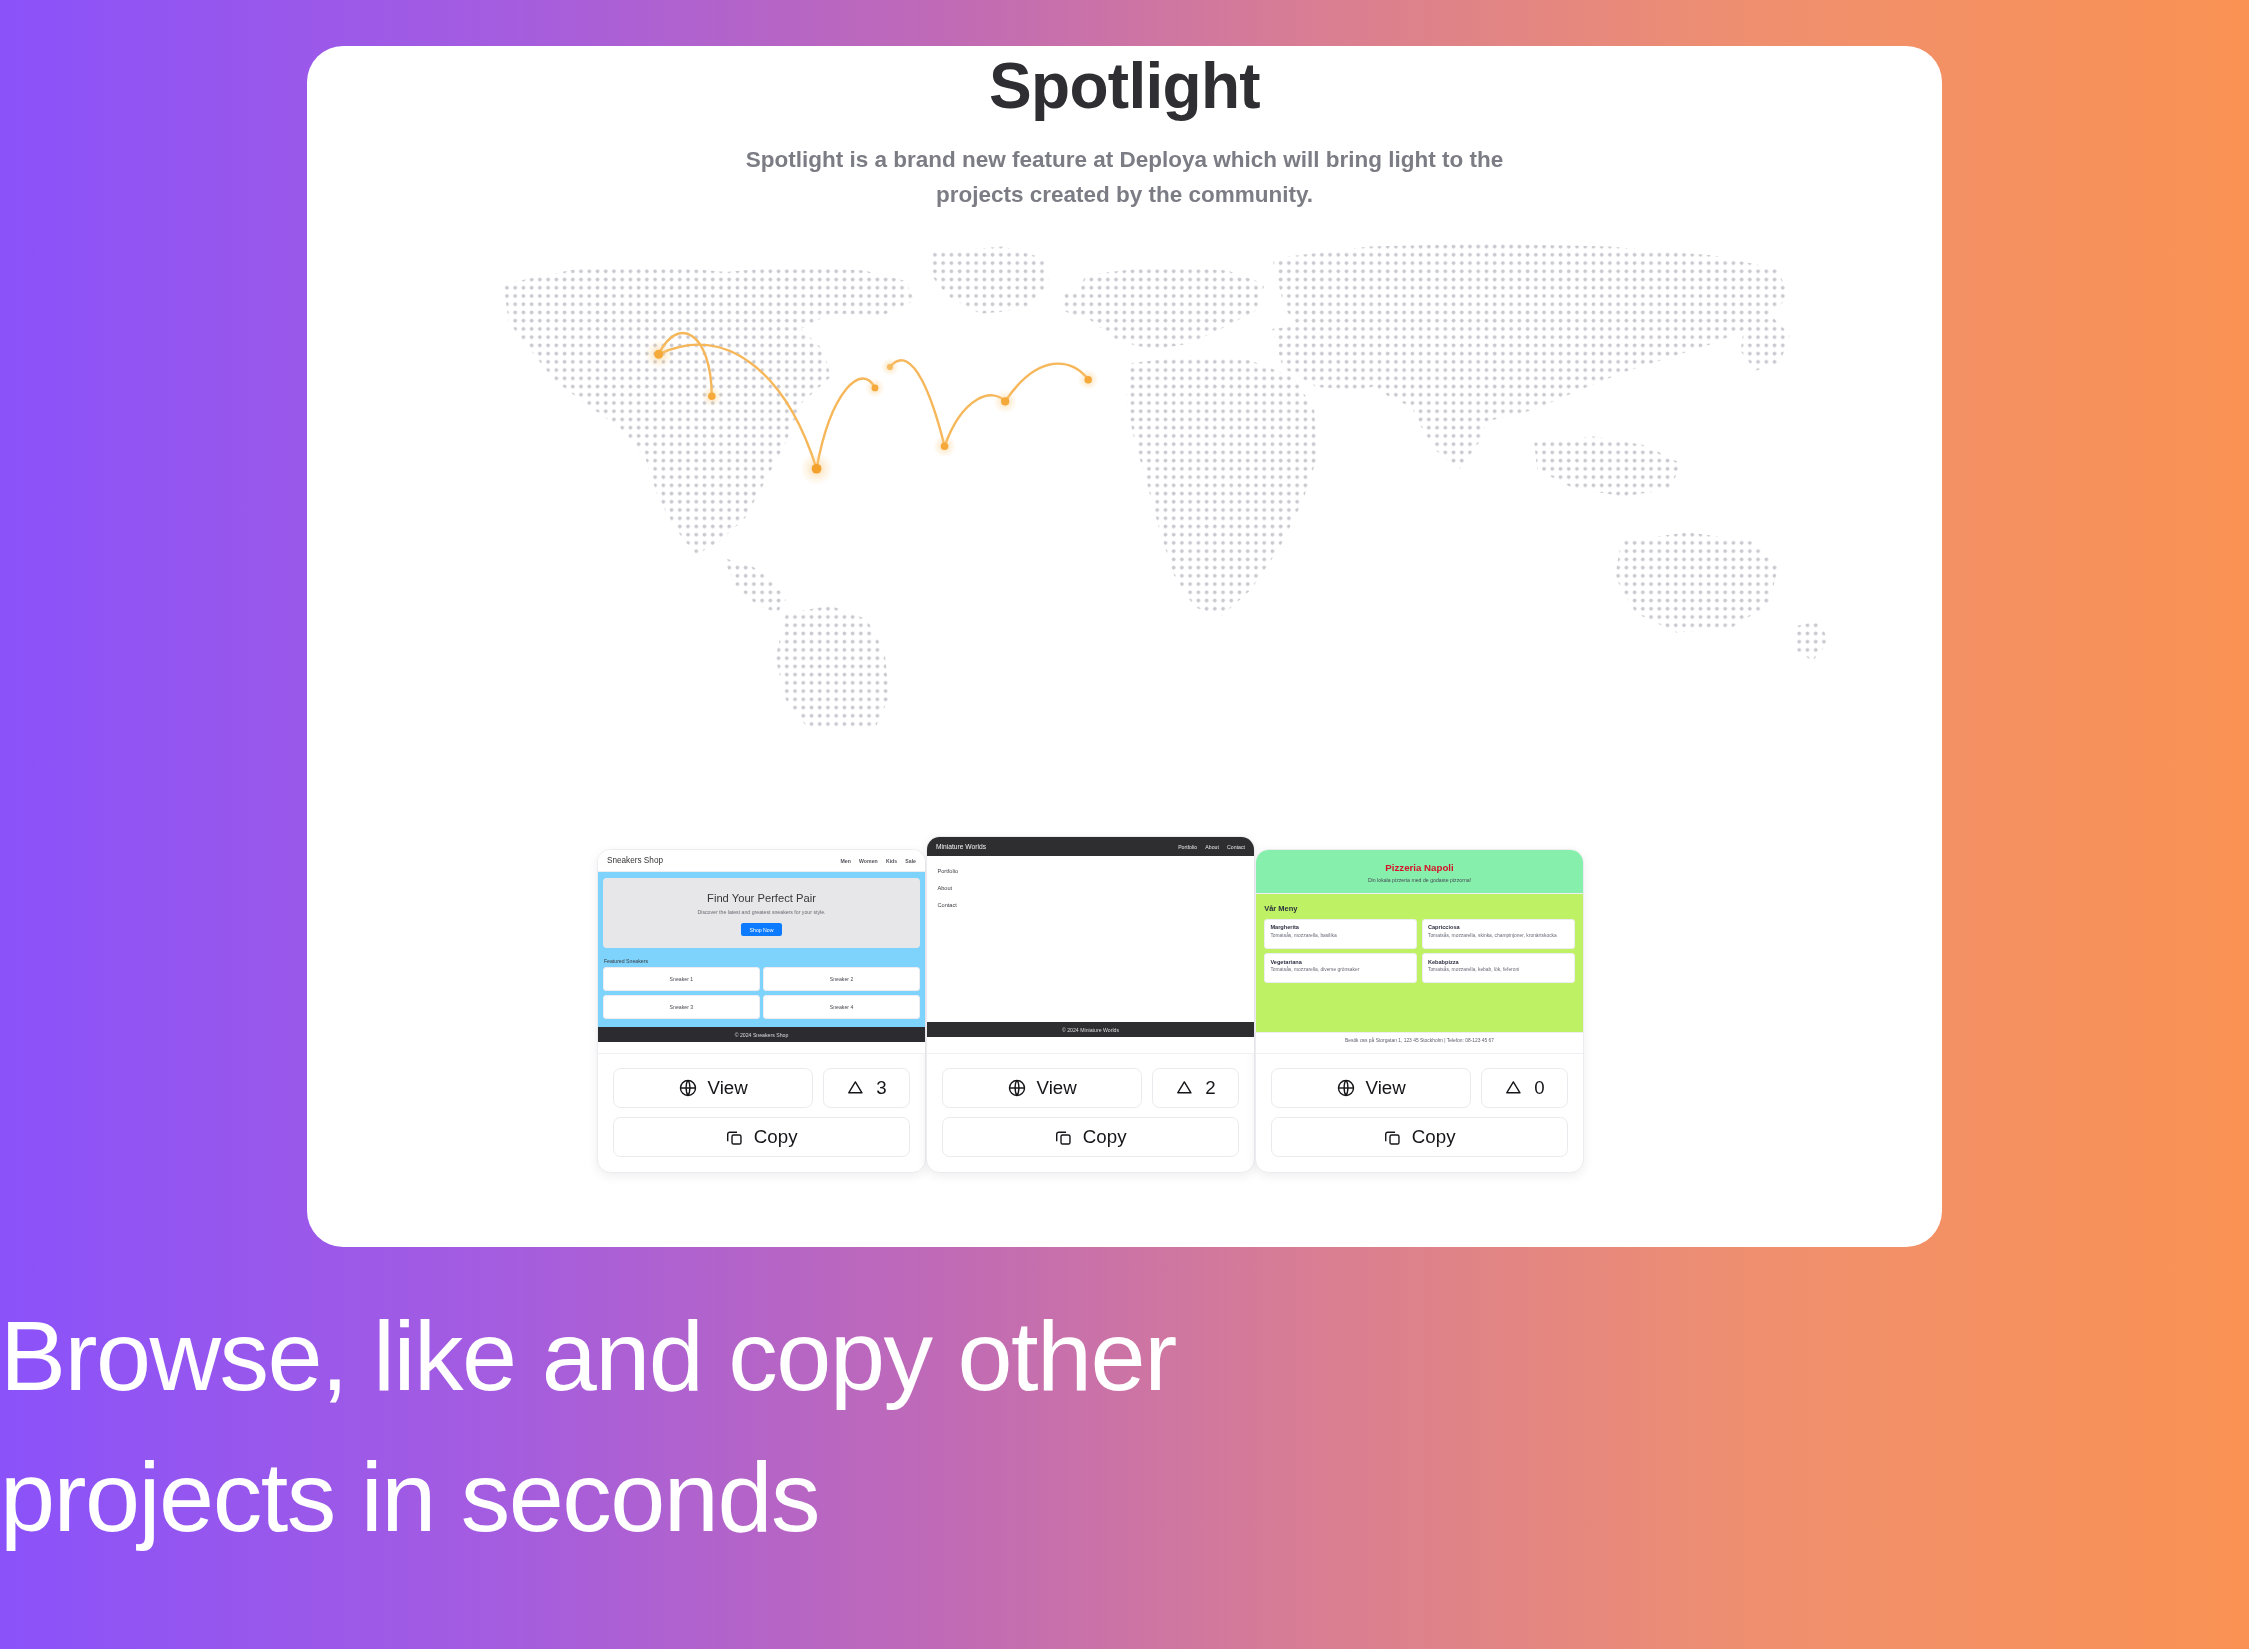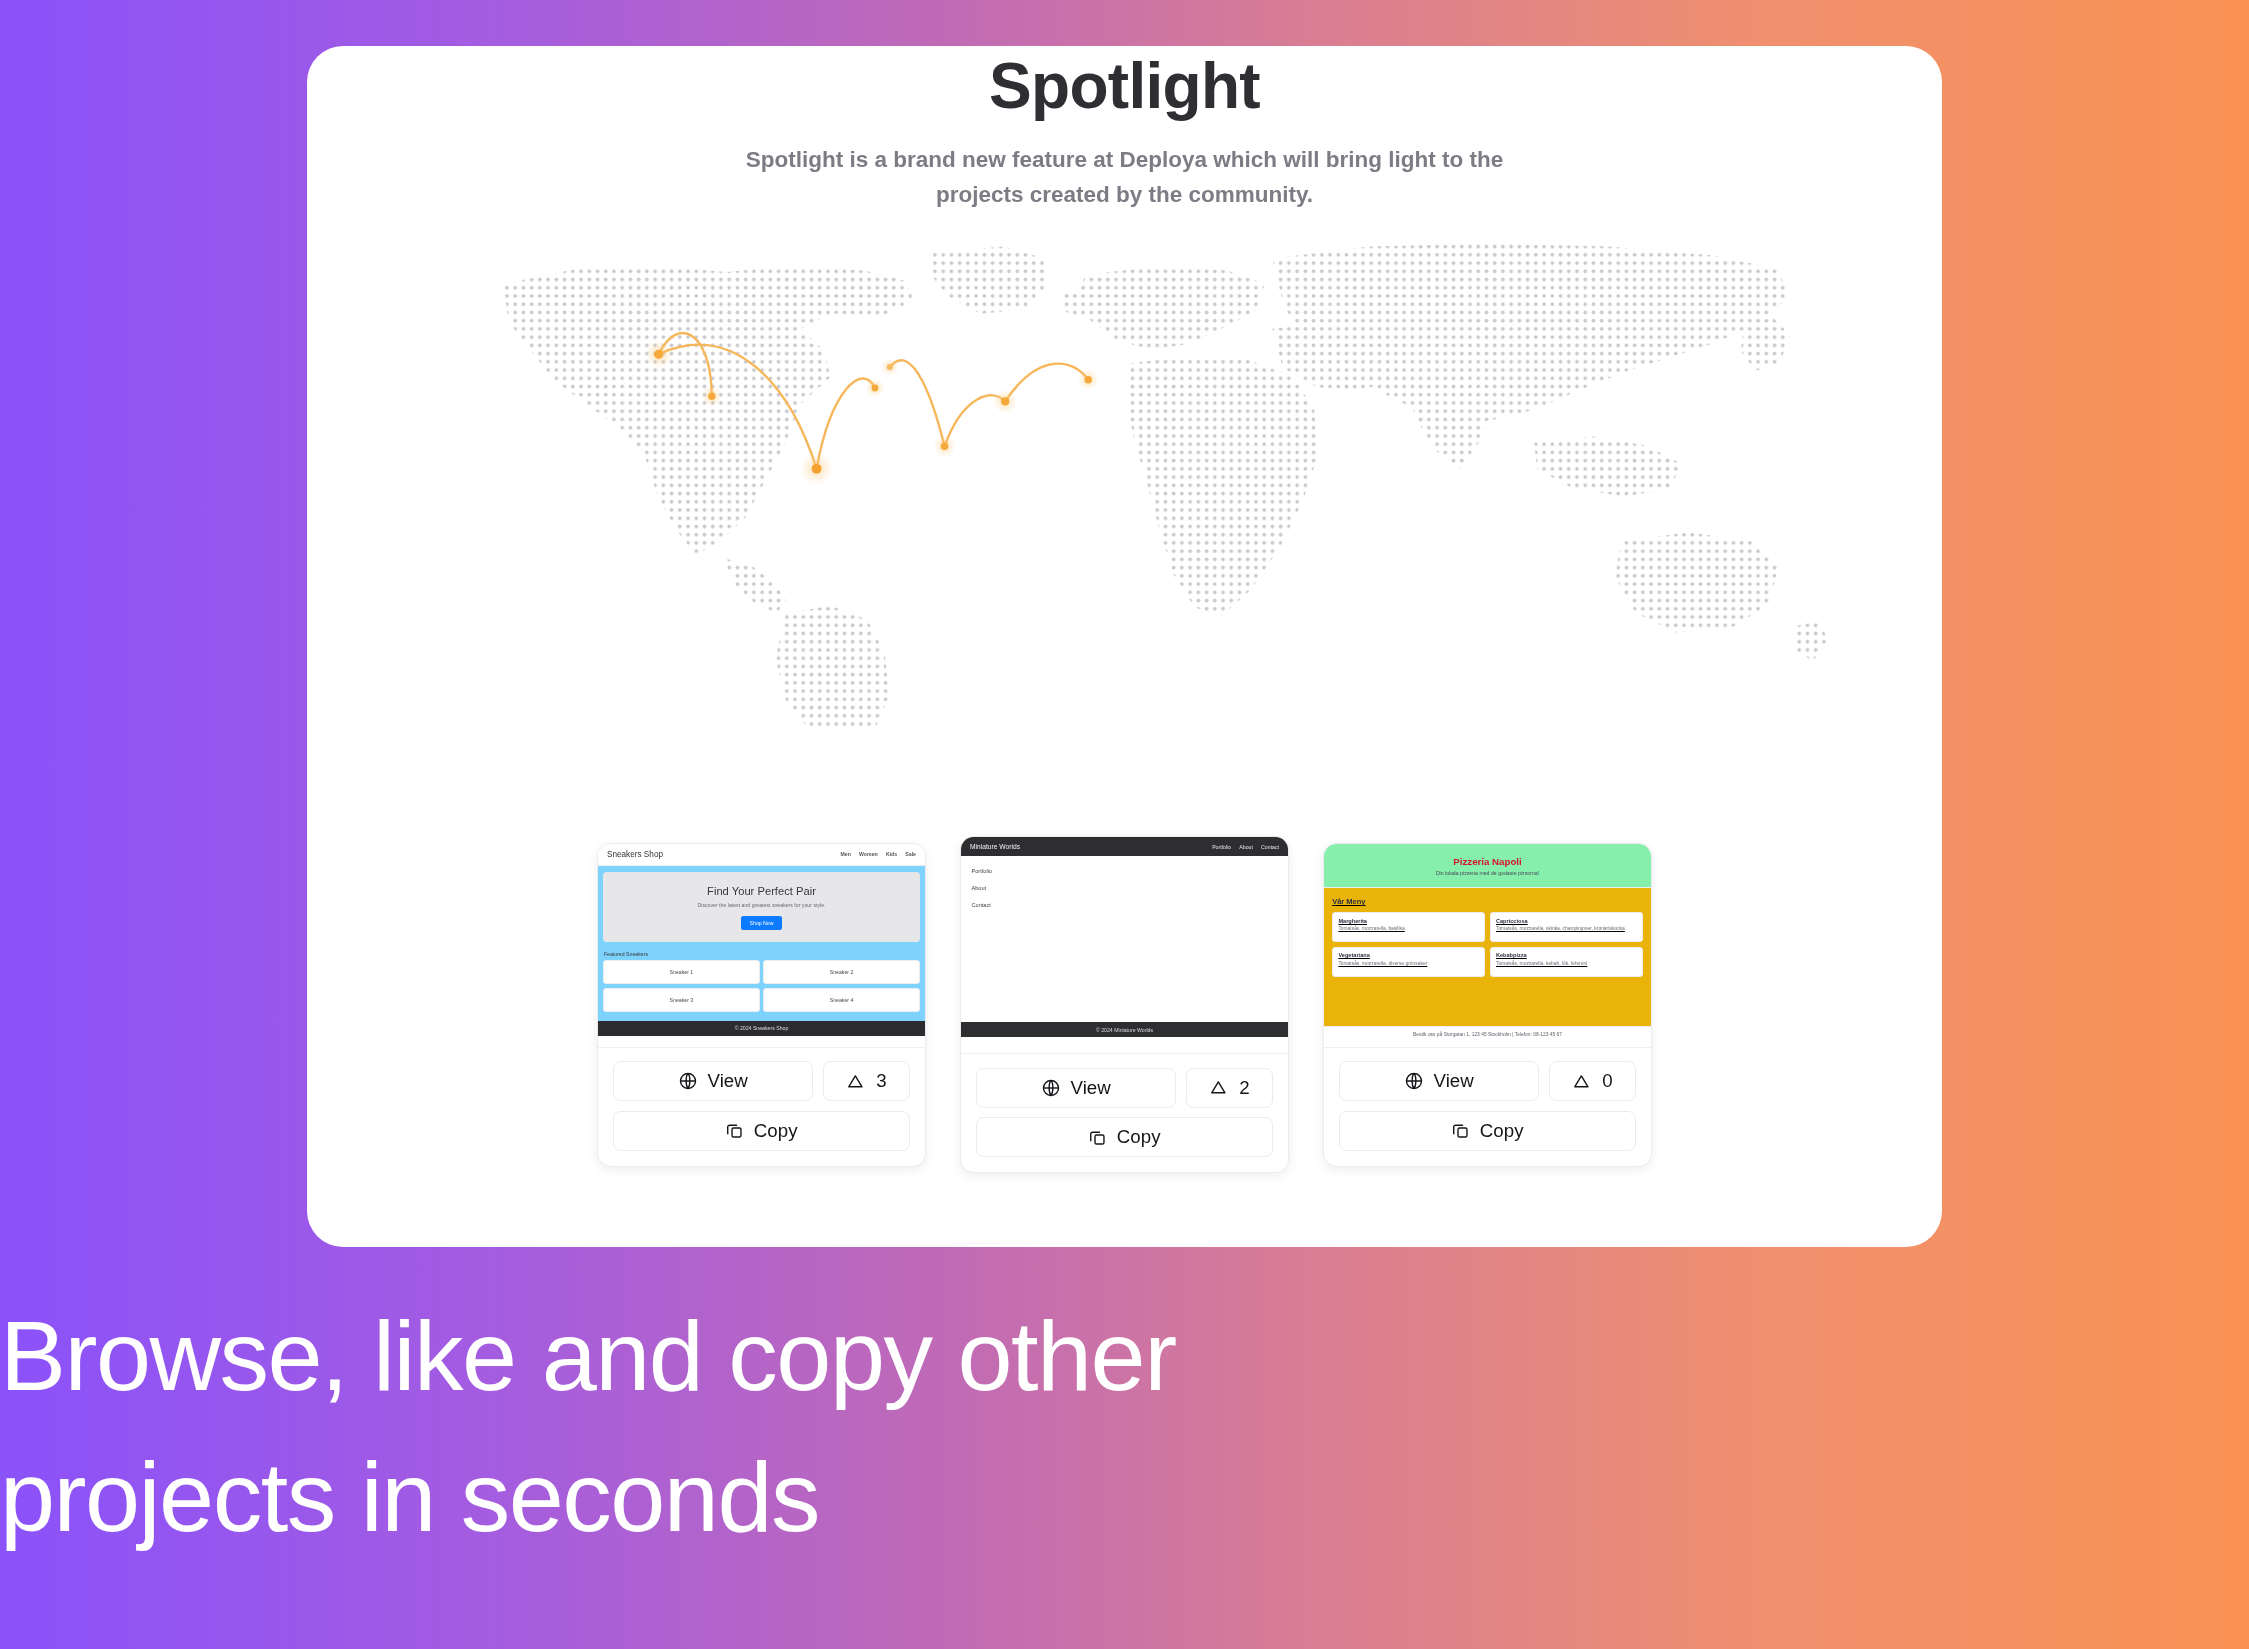--- a/index.html
+++ b/index.html
@@ -59,22 +59,21 @@
   }
   .map-svg { display: block; width: 100%; height: 100%; }
 
   
   .cards {
     position: absolute;
     left: 290px;
     top: 790px;
     width: 1057px;
     display: flex;
-    gap: 34px;
-    align-items: center;
+    align-items: flex-end;
   }
 
   .project-card {
     width: 329px;
     background: #ffffff;
     border: 0.7px solid #ececf0;
     border-radius: 13.5px;
     box-shadow: 0 3px 10.5px rgba(20,20,40,.07);
     overflow: hidden;
   }
@@ -138,21 +137,21 @@
     text-align: center; padding: 4.5px 0;
   }
 
   
   .pz-head {
     background: #86efac; text-align: center; padding: 12px 7.5px 10.5px 7.5px;
     border-bottom: 0.7px solid #eeeef2;
   }
   .pz-title { font-size: 9.7px; font-weight: bold; color: #d6122a; }
   .pz-tag { font-size: 5.2px; color: #4a4a55; margin-top: 3.7px; }
-  .pz-body { background: #eab308; padding: 9.7px 8.2px 4.5px 8.2px; height: 138px; text-decoration: underline; }
+  .pz-body { background: #bef264; padding: 9.7px 8.2px 4.5px 8.2px; height: 138px; }
   .pz-h2 { font-size: 7.5px; font-weight: bold; color: #2b2f40; margin-bottom: 6px; }
   .pz-grid { display: grid; grid-template-columns: 1fr 1fr; gap: 4.5px; }
   .pz-tile {
     background: #fff; border: 0.7px solid #ededf1; border-radius: 3px;
     padding: 4.5px 5.2px 5.2px 5.2px; min-height: 30px;
   }
   .pz-name { font-size: 5.6px; font-weight: bold; color: #2b2f40; }
   .pz-desc { font-size: 4.9px; color: #6a6a78; margin-top: 2.2px; line-height: 1.42; }
   .pz-foot {
     background: #fff; border-top: 0.7px solid #eeeef2;

